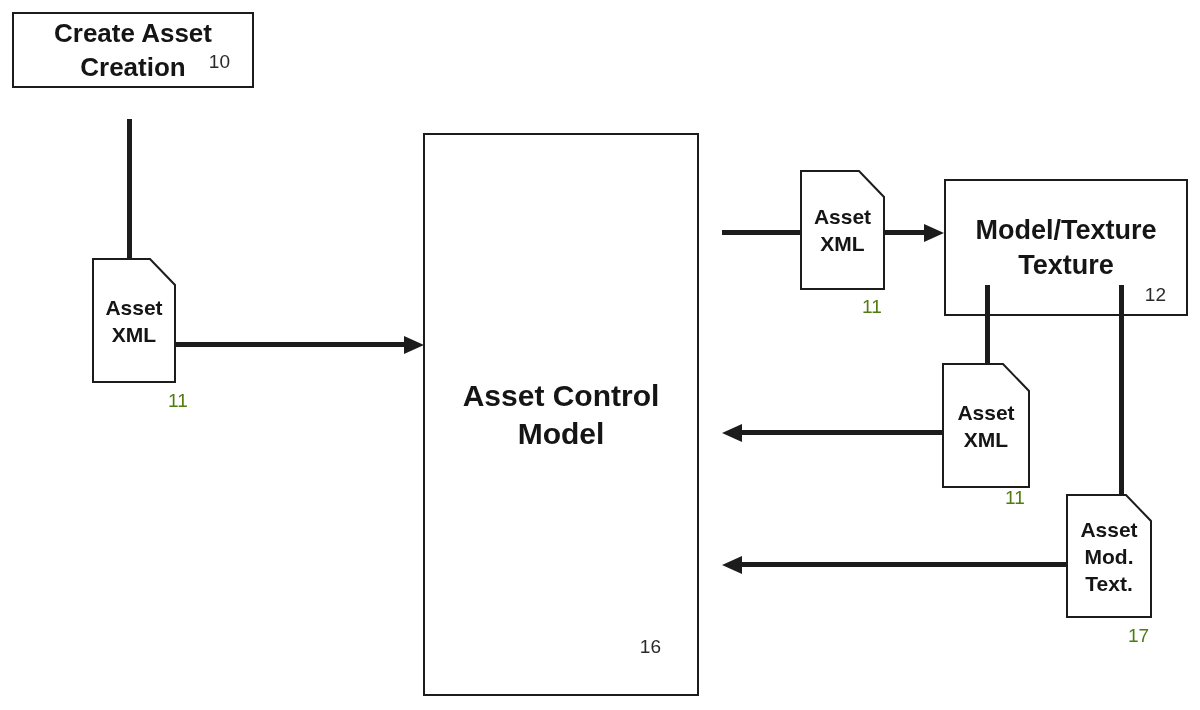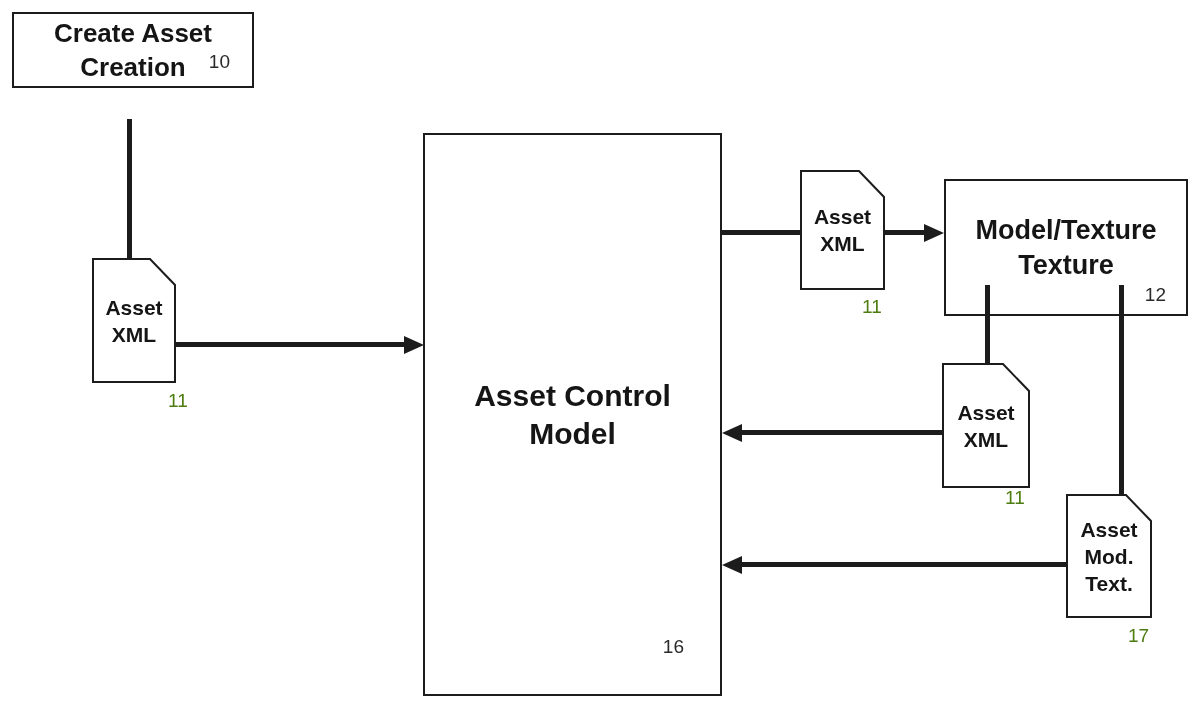--- a/index.html
+++ b/index.html
@@ -81,21 +81,21 @@
     width: 0; height: 0;
     border-top: 9px solid transparent;
     border-bottom: 9px solid transparent;
     border-right: 20px solid #1c1c1c;
   }
   
   #box-create { left: 12px; top: 12px; width: 242px; height: 76px; }
   #box-create .title { font-size: 26px; line-height: 34px; }
   #box-create .ref-inside { right: 22px; bottom: 13px; }
 
-  #box-acs { left: 423px; top: 133px; width: 299px; height: 563px; }
+  #box-acs { left: 423px; top: 133px; width: 276px; height: 563px; }
   #box-acs .title { font-size: 30px; line-height: 38px; }
   #box-acs .ref-inside { right: 36px; bottom: 36px; }
 
   #box-mt { left: 944px; top: 179px; width: 244px; height: 137px; }
   #box-mt .title { font-size: 27px; line-height: 35px; }
   #box-mt .ref-inside { right: 20px; bottom: 8px; }
 
   #doc1 { left: 92px;  top: 258px; width: 84px; height: 125px; }
   #doc2 { left: 800px; top: 170px; width: 85px; height: 120px; }
   #doc3 { left: 942px; top: 363px; width: 88px; height: 125px; }

